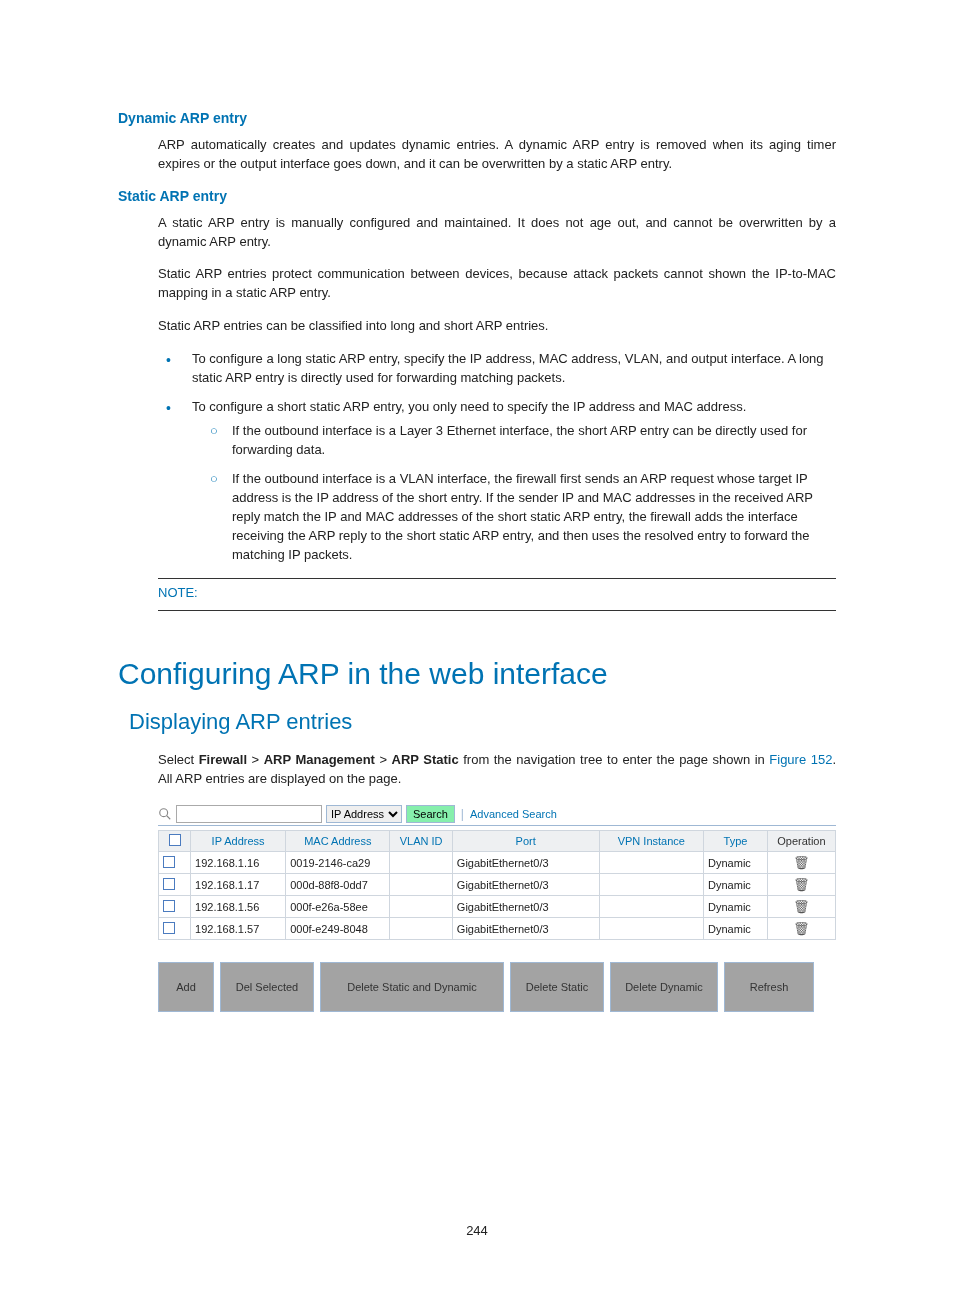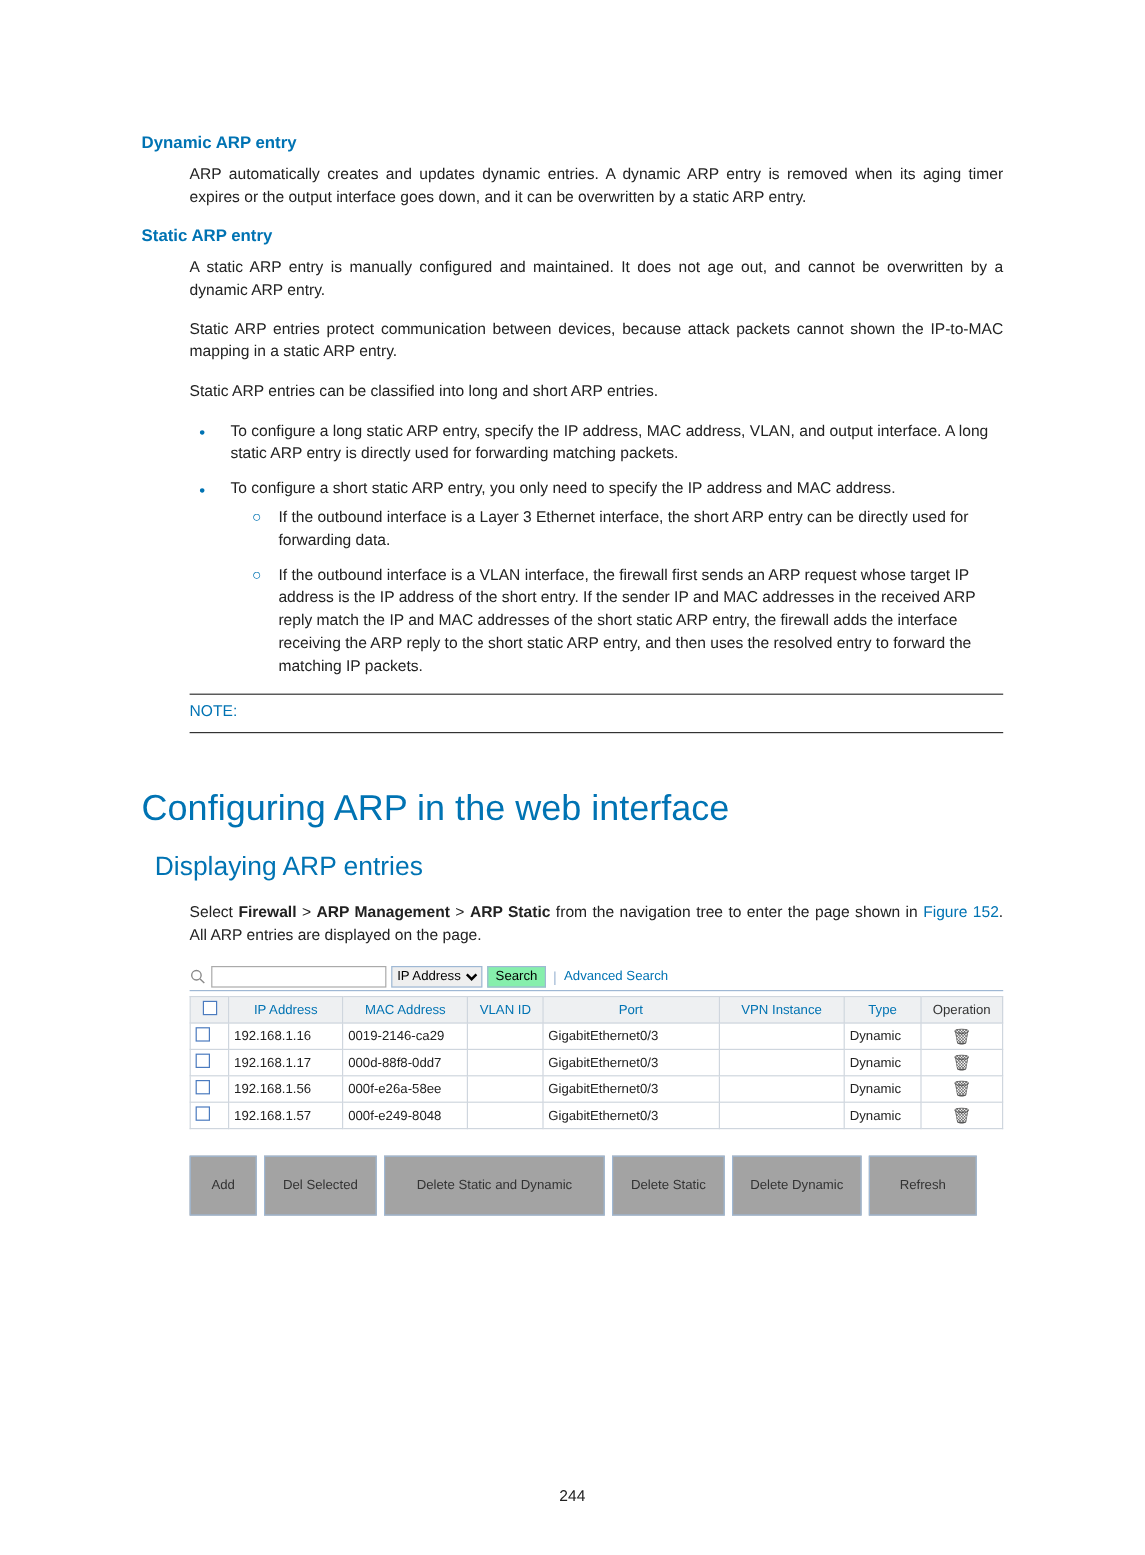--- a/index.html
+++ b/index.html
@@ -191,21 +191,21 @@
     color: #333;
   }
   .btnrow .b-add { width: 56px; }
   .btnrow .b-delsel { width: 94px; }
   .btnrow .b-allstatic { width: 184px; }
   .btnrow .b-delstatic { width: 94px; }
   .btnrow .b-deldyn { width: 108px; }
   .btnrow .b-refresh { width: 90px; }
   .page-number {
     position: absolute;
-    bottom: 42px;
+    bottom: 58px;
     left: 0; right: 0;
     text-align: center;
     font-size: 13px;
   }
 </style>
 </head>
 <body>
 
 <div class="page">
 

